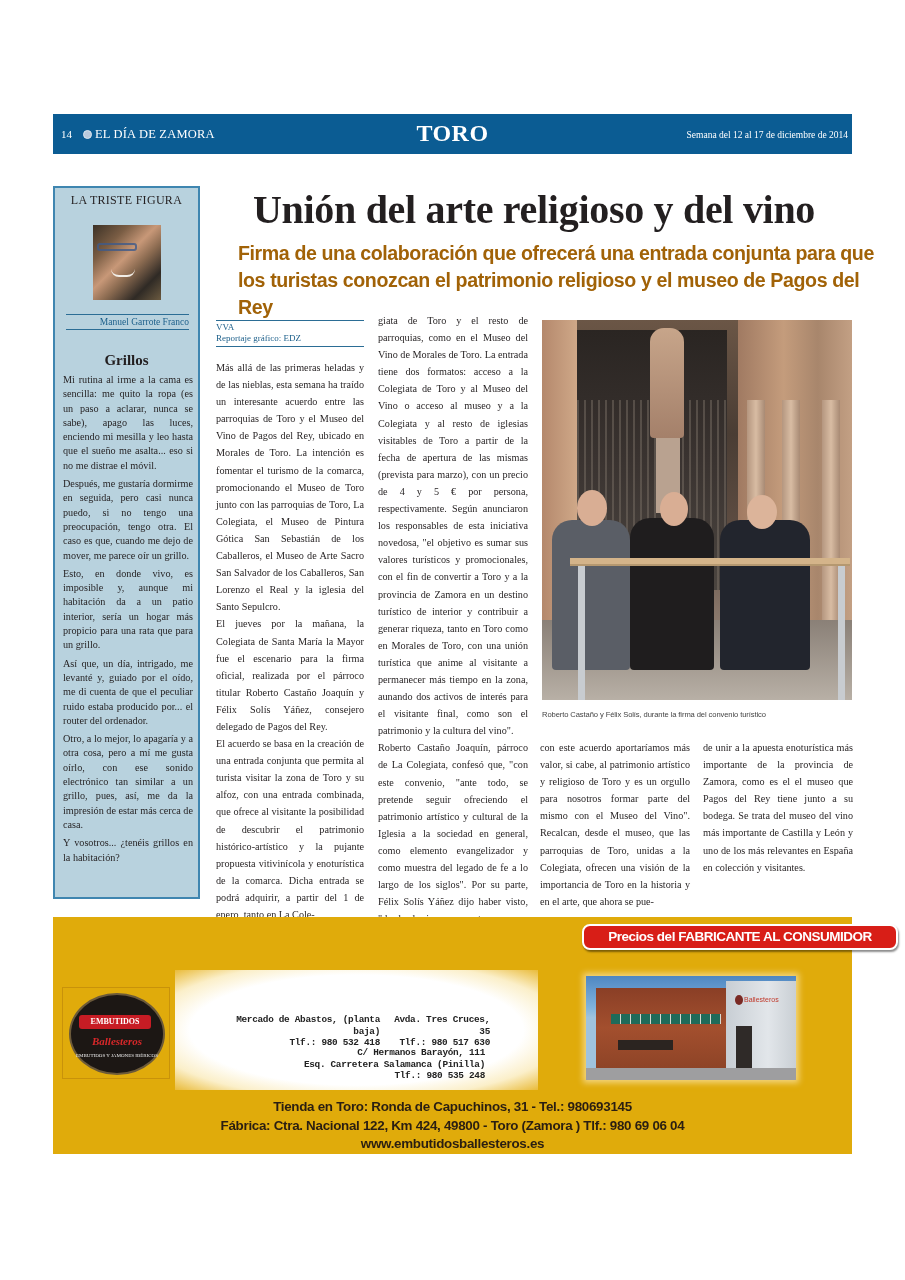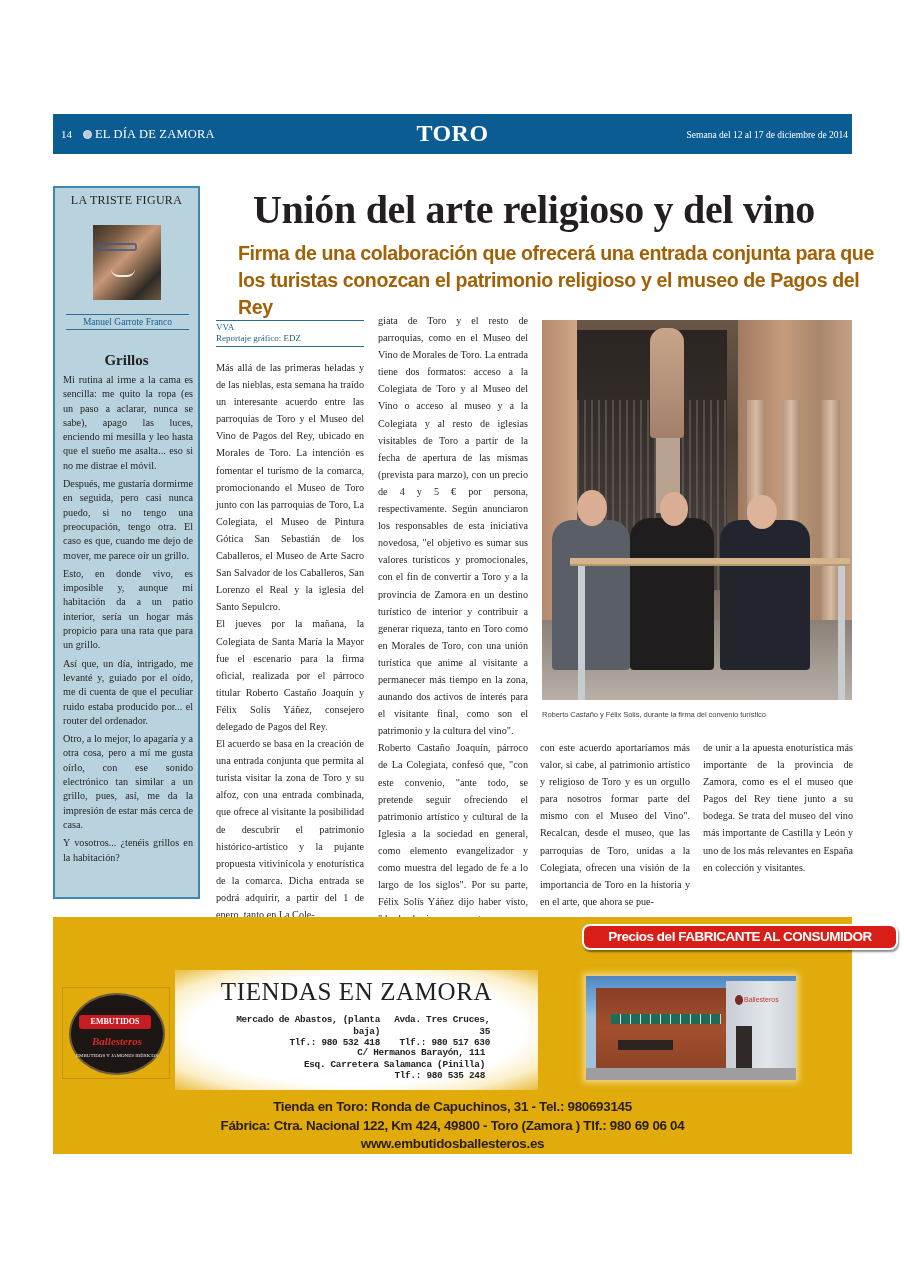--- a/index.html
+++ b/index.html
@@ -14,21 +14,21 @@
   .header .section { position: absolute; left: 0; right: 0; top: 6px; text-align: center; font-size: 24px; font-weight: bold; letter-spacing: 0.5px; }
   .header .date { position: absolute; right: 4px; top: 16px; font-size: 9.5px; }
 
   
   .sidebar { position: absolute; left: 53px; top: 186px; width: 147px; height: 713px; background: #b8d2de; border: 2px solid #3f86b0; }
   .sidebar .kicker { text-align: center; font-size: 12px; margin-top: 5px; letter-spacing: 0.3px; }
   .avatar { position: absolute; left: 38px; top: 37px; width: 68px; height: 75px;
     background: linear-gradient(135deg, #3b3126 0%, #7a5d44 25%, #c89878 45%, #8a6a50 60%, #2f2a25 80%, #6b5a40 100%); }
   .avatar .glasses { position: absolute; left: 4px; top: 18px; width: 40px; height: 8px; border: 2px solid #3e5a8a; border-radius: 3px; opacity: 0.8; }
   .avatar .smile { position: absolute; left: 18px; top: 44px; width: 24px; height: 8px; border-bottom: 2px solid #f2eee8; border-radius: 0 0 12px 12px; }
-  .sidebar .author { position: absolute; left: 11px; top: 126px; width: 123px; border-top: 1px solid #2b6d95; border-bottom: 1px solid #2b6d95; text-align: center; font-size: 9.5px; color: #1c5f8a; padding: 2px 0; }
+  .sidebar .author { position: absolute; left: 11px; top: 126px; width: 123px; border-top: 1px solid #2b6d95; border-bottom: 1px solid #2b6d95; text-align: right; font-size: 9.5px; color: #1c5f8a; padding: 2px 0; }
   .sidebar .col-title { position: absolute; left: 0; right: 0; top: 164px; text-align: center; font-size: 15px; font-weight: bold; }
   .sidebar .col-body { position: absolute; left: 8px; top: 185px; width: 130px; font-size: 10.2px; line-height: 14.3px; text-align: justify; hyphens: manual; }
   .sidebar .col-body p { margin-bottom: 4px; }
 
   
   .headline { position: absolute; left: 216px; top: 184px; width: 636px; text-align: center; font-size: 40px; font-weight: bold; letter-spacing: -0.3px; line-height: 52px; }
   .subhead { position: absolute; left: 216px; top: 240px; width: 640px; font-family: Liberation Sans, sans-serif; font-size: 19.6px; line-height: 27px; color: #a16207; letter-spacing: -0.4px; font-stretch: condensed; margin-left: 22px; }
 
   
   .byline { position: absolute; left: 216px; top: 320px; width: 148px; border-top: 1px solid #2b6d95; border-bottom: 1px solid #2b6d95; font-size: 9px; color: #1c5f8a; line-height: 11px; padding: 1px 0 2px 0; }
@@ -170,21 +170,20 @@
 
   <div class="logo-box">
     <div class="logo">
       <div class="ribbon">EMBUTIDOS</div>
       <div class="script">Ballesteros</div>
       <div class="small">EMBUTIDOS Y JAMONES IBÉRICOS</div>
     </div>
   </div>
 
   <div class="stores">
-    <div class="title">TIENDAS EN ZAMORA</div>
     <div class="addr a1">
       <div>Mercado de Abastos, (planta baja)</div>
       <div>Tlf.: 980 532 418</div>
     </div>
     <div class="addr a2">
       <div>Avda. Tres Cruces, 35</div>
       <div>Tlf.: 980 517 630</div>
     </div>
     <div class="addr a3">
       <div>C/ Hermanos Barayón, 111</div>

